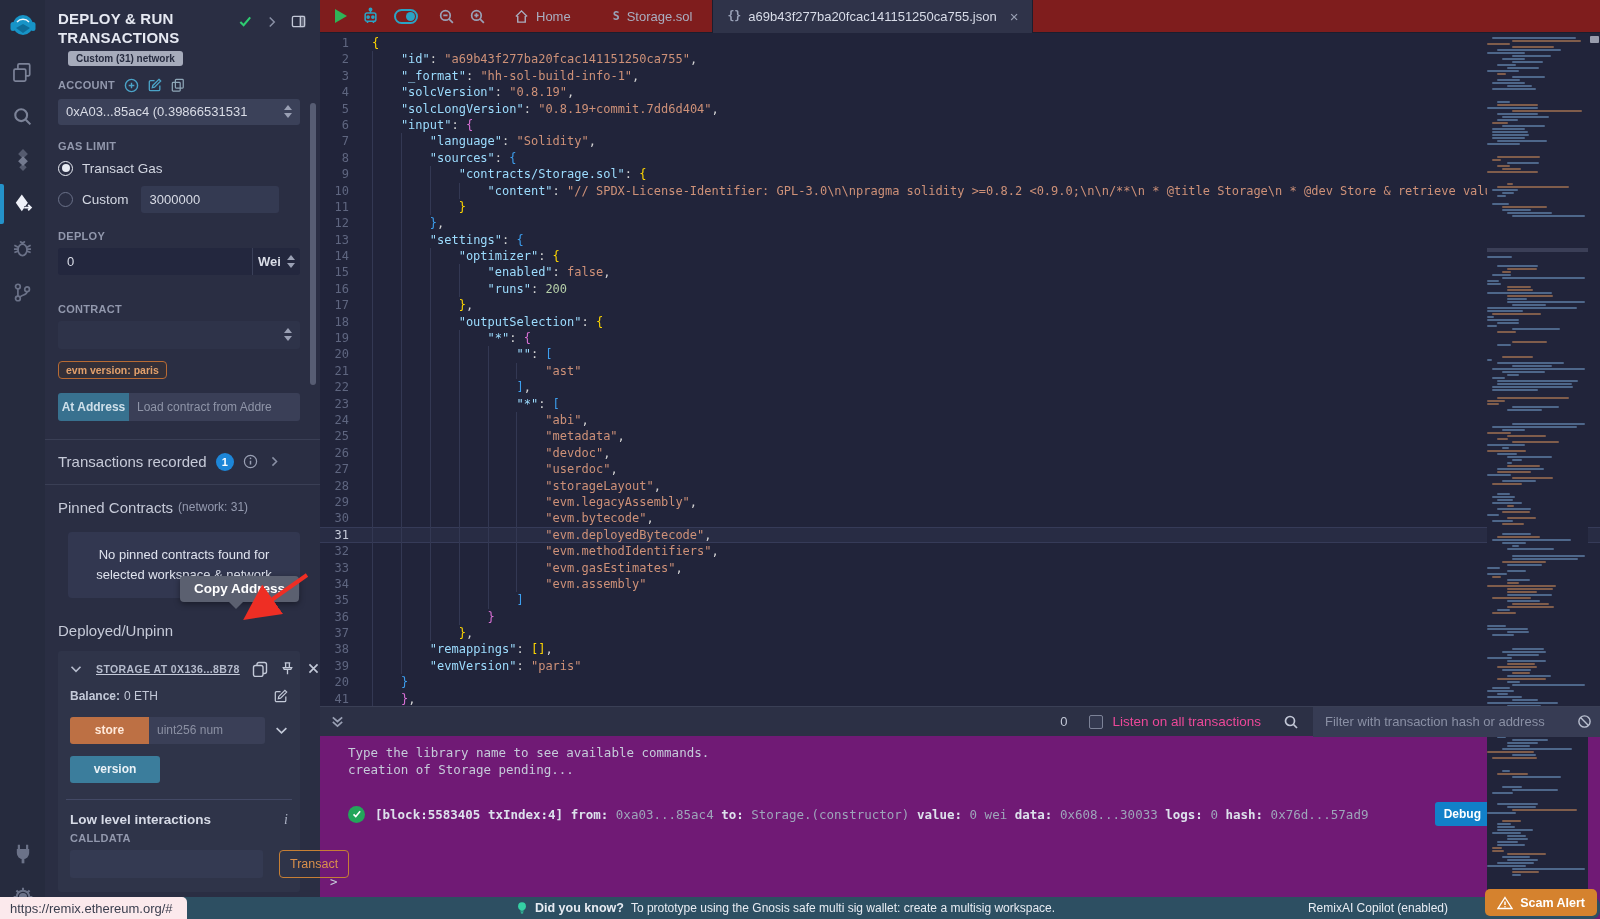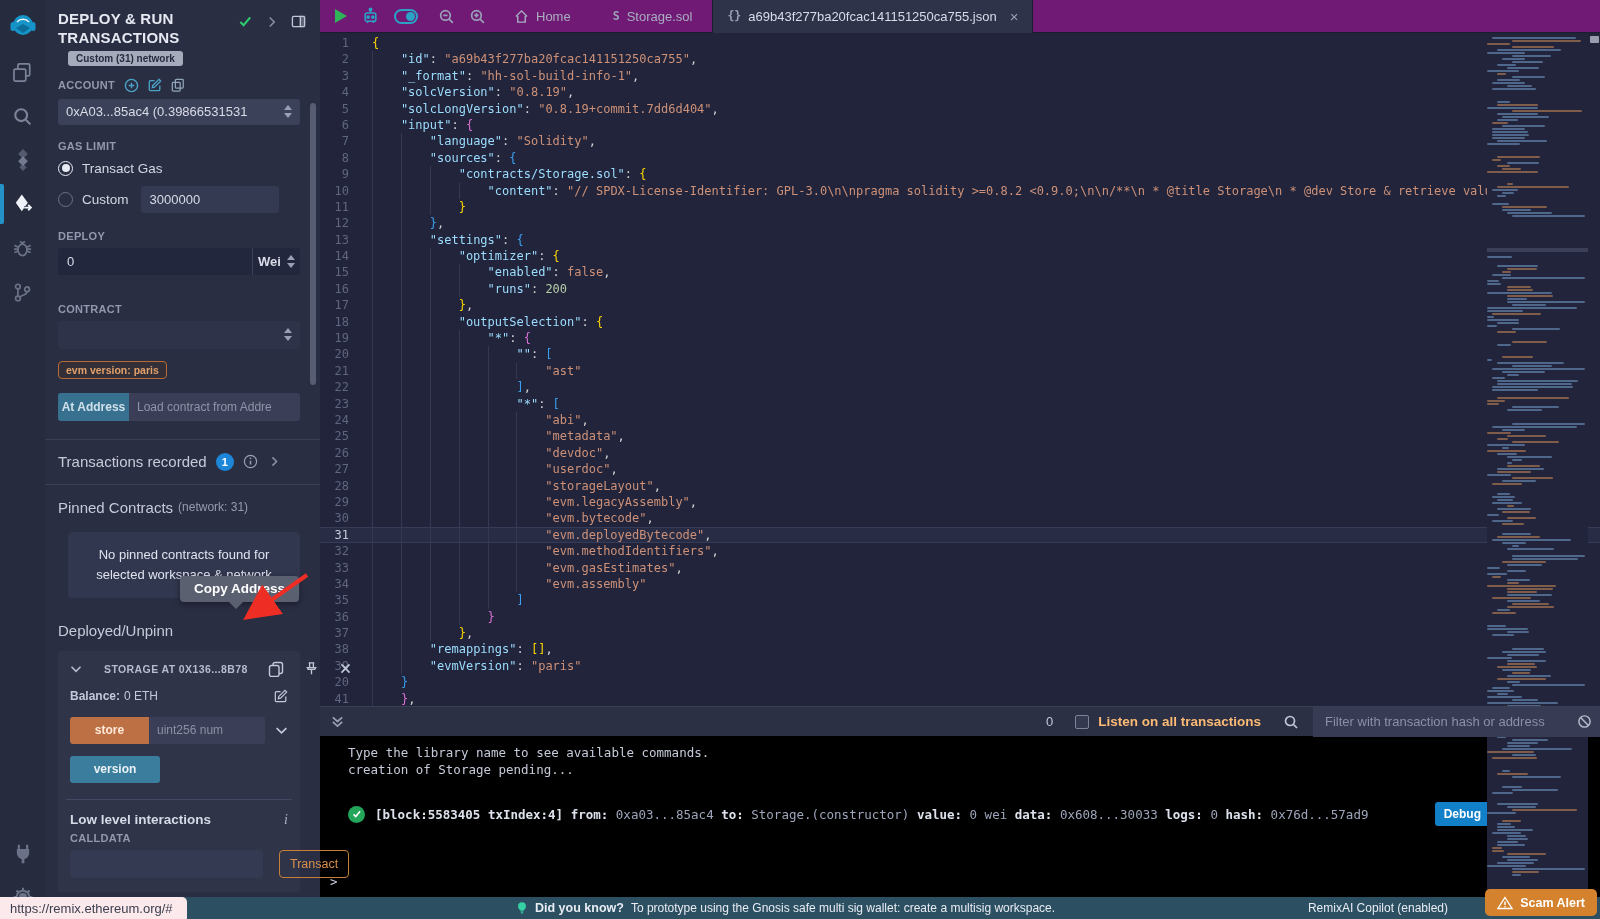--- a/index.html
+++ b/index.html
@@ -48,21 +48,21 @@
   .ataddr-input::placeholder { color:#8f95a8; }
   .hr { border-top:1px solid #3a3f55; margin:18px -20px 0 -13px; }
   .trans-row { padding:13px 0; gap:9px; }
   .sec-title { font-size:15px; color:#c6cad8; }
   .badge-count { width:18px; height:18px; border-radius:50%; background:#1d86d8; color:#fff; font-size:11px; font-weight:bold; display:flex; align-items:center; justify-content:center; }
   .pin-head { margin-top:14px; }
   .pin-net { font-size:12px; color:#959bb0; margin-left:5px; }
   .empty-box { margin:16px 0 0 10px; background:#323750; border-radius:4px; padding:13px 18px; text-align:center; font-size:13px; color:#dfe3ee; line-height:1.55; }
   .deployed-title { margin-top:24px; }
   .card { margin-top:12px; background:#2f3449; border-radius:3px; padding:10px 12px 14px; }
-  .card-head { gap:20px; }
+  .card-head { gap:12px;text-decoration:underline; }
   .card-title { font-size:10.5px; font-weight:bold; color:#b6bccd; letter-spacing:.4px; flex:1; margin-left:2px; white-space:nowrap; }
   .icon-btn { color:#c3c9d8; display:flex; align-items:center; cursor:pointer; }
   .bal-row { margin-top:12px; font-size:12px; color:#c3c9d8; }
   .bal-row b { margin-right:4px; }
   .bal-row .icon-btn { margin-left:auto; }
   .store-row { margin-top:14px; gap:0; }
   .btn-store { width:90px; height:27px; background:#bd7044; color:#ffe9da; border:none; font-weight:bold; font-size:12px; border-radius:3px 0 0 3px; cursor:pointer; }
   .store-input { width:116px; height:27px; background:#3a3f57; border:none; outline:none; padding:0 8px; color:#d9dce6; font-size:12px; border-radius:0 3px 3px 0; }
   .store-input::placeholder { color:#8b90a3; }
   .store-row .chev { margin-left:10px; color:#c3c9d8; cursor:pointer; }
@@ -75,21 +75,21 @@
   .calldata-row { margin-top:6px; gap:16px; }
   .calldata-input { flex:1; height:28px; background:#343a52; border:none; outline:none; border-radius:3px; padding:0 8px; color:#d9dce6; }
   .btn-transact { height:28px; padding:0 10px; background:transparent; border:1px solid #c67f35; color:#d9904c; font-size:12.5px; border-radius:4px; cursor:pointer; }
   .panel-scrollbar { position:absolute; right:4px; top:103px; width:6px; height:282px; background:#70768d; opacity:.65; border-radius:3px; cursor:pointer; }
   .tooltip { position:absolute; left:135px; top:576px; background:#5b6070; color:#fff; font-size:13.5px; font-weight:bold; padding:5px 14px 6px; border-radius:4px; z-index:9; box-shadow:0 2px 6px rgba(0,0,0,.4); }
   .tooltip::after { content:""; position:absolute; left:48px; bottom:-7px; border-left:8px solid transparent; border-right:8px solid transparent; border-top:8px solid #5b6070; }
   .red-arrow { position:absolute; left:150px; top:565px; z-index:10; pointer-events:none; }
 
   
   .main { flex:1; display:flex; flex-direction:column; min-width:0; position:relative; }
-  .tabbar { height:33px; background:#701a75; border-bottom:1px solid #1b1e2e; display:flex; align-items:center; flex:none; }
+  .tabbar { height:33px; background:#7f1d1d; border-bottom:1px solid #1b1e2e; display:flex; align-items:center; flex:none; }
   .tb-icons { display:flex; align-items:center; gap:14px; padding:0 14px 0 15px; }
   .tab { display:flex; align-items:center; gap:7px; padding:0 14px; height:33px; color:#a9aec0; font-size:13px; cursor:pointer; }
   .tab.active { background:#2f3349; color:#d8dce8; border-left:1px solid #1b1e2e; border-right:1px solid #1b1e2e; margin-left:6px; }
   .tab .ticon { font-family:"DejaVu Sans Mono",monospace; font-size:11.5px; color:#9aa2b8; font-weight:bold; }
   .tab .close { color:#9aa0b4; font-size:15px; margin-left:6px; line-height:1; cursor:pointer; }
 
   
   .editor { height:673px; background:#21243a; overflow:hidden; font-family:"DejaVu Sans Mono",monospace; font-size:12px; padding-top:2px; flex:none; position:relative; }
   .code-line { height:16.4px; line-height:16.4px; white-space:pre; display:flex; align-items:stretch; }
   .code-line.current { background:#282c44; box-shadow:inset 0 1px 0 #363b58, inset 0 -1px 0 #363b58; }
@@ -105,37 +105,37 @@
   .mm-cursorline { position:absolute; left:0; right:0; top:215px; height:4px; background:rgba(190,200,230,.17); }
   .vtrack { position:absolute; top:33px; right:0; width:12px; height:878px; z-index:5; cursor:pointer; }
   .vthumb { position:absolute; top:3px; right:1px; width:9px; height:7px; background:#aeb3c2; opacity:.85; border-radius:1px; }
 
   
   .term-head { height:30px; background:#2c3045; border-top:1px solid #3a3f55; display:flex; align-items:center; padding-left:10px; flex:none; position:relative; z-index:6; }
   .term-head .dbl-chev { color:#9aa0b4; cursor:pointer; display:flex; }
   .term-head .spacer { flex:1; }
   .t-count { color:#c2c7d6; font-size:13px; margin-right:22px; }
   .chk { width:14px; height:14px; border:1px solid #7c8297; border-radius:2px; background:#343950; margin-right:9px; cursor:pointer; }
-  .listen-lbl { color:#fdba74; font-size:13.5px; margin-right:22px;font-weight:bold; }
+  .listen-lbl { color:#ec4899; font-size:13.5px; margin-right:22px; }
   .t-search { color:#c2c7d6; margin-right:14px; display:flex; cursor:pointer; }
   .filter-box { width:287px; height:30px; background:#373c54; display:flex; align-items:center; padding:0 8px 0 12px; }
   .filter-box input { flex:1; background:transparent; border:none; outline:none; color:#d9dce6; font-size:13px; min-width:0; }
   .filter-box input::placeholder { color:#8a90a5; }
-  .term-body { flex:1; background:#000000; font-family:"DejaVu Sans Mono",monospace; font-size:12.5px; color:#c6cbda; position:relative; padding:8px 0 0 28px; }
+  .term-body { flex:1; background:#701a75; font-family:"DejaVu Sans Mono",monospace; font-size:12.5px; color:#c6cbda; position:relative; padding:8px 0 0 28px; }
   .term-line { line-height:17px; }
   .log-row { display:flex; align-items:center; margin-top:24px; padding-right:86px; gap:10px; }
   .log-check { width:17px; height:17px; border-radius:50%; background:#23a55a; color:#fff; display:flex; align-items:center; justify-content:center; flex:none; }
   .log-text { flex:1; white-space:nowrap; overflow:hidden; color:#9ea5ba; }
   .log-text .b { font-weight:bold; color:#dde1ec; }
   .btn-debug { height:24px; padding:0 9px; background:#1180c9; border:none; color:#fff; font-weight:bold; font-size:12px; border-radius:3px; cursor:pointer; }
   .log-chev { color:#aab0c2; cursor:pointer; display:flex; }
   .prompt { position:absolute; left:10px; bottom:30px; color:#c6cbda; }
 
   
-  .statusbar { position:absolute; left:0; right:0; bottom:0; height:22px; background:#2d4f62; z-index:10; display:flex; align-items:center; font-size:12px; color:#e8ecf3; }
+  .statusbar { position:absolute; left:0; right:0; bottom:0; height:22px; background:#2d4f62; z-index:10; display:flex; align-items:center; font-size:12px; color:#e8ecf3;border-radius:8px; }
   .hint { position:absolute; left:516px; display:flex; align-items:center; gap:7px; white-space:nowrap; }
   .hint b { font-size:12.5px; }
   .copilot { position:absolute; right:152px; white-space:nowrap; cursor:pointer; }
   .scam { position:absolute; right:3px; bottom:3px; height:27px; background:#d5822e; border-radius:5px; padding:0 12px; display:flex; align-items:center; gap:7px; color:#fff; font-weight:bold; font-size:12.5px; cursor:pointer; z-index:11; }
   .urlbox { position:absolute; left:0; bottom:0; height:22px; background:#fbe9ec; color:#3a3e4e; font-size:13px; display:flex; align-items:center; padding:0 14px 0 10px; border-radius:0 5px 0 0; z-index:12; }
 
   svg { display:block; }
 </style>
 </head>
 <body>

